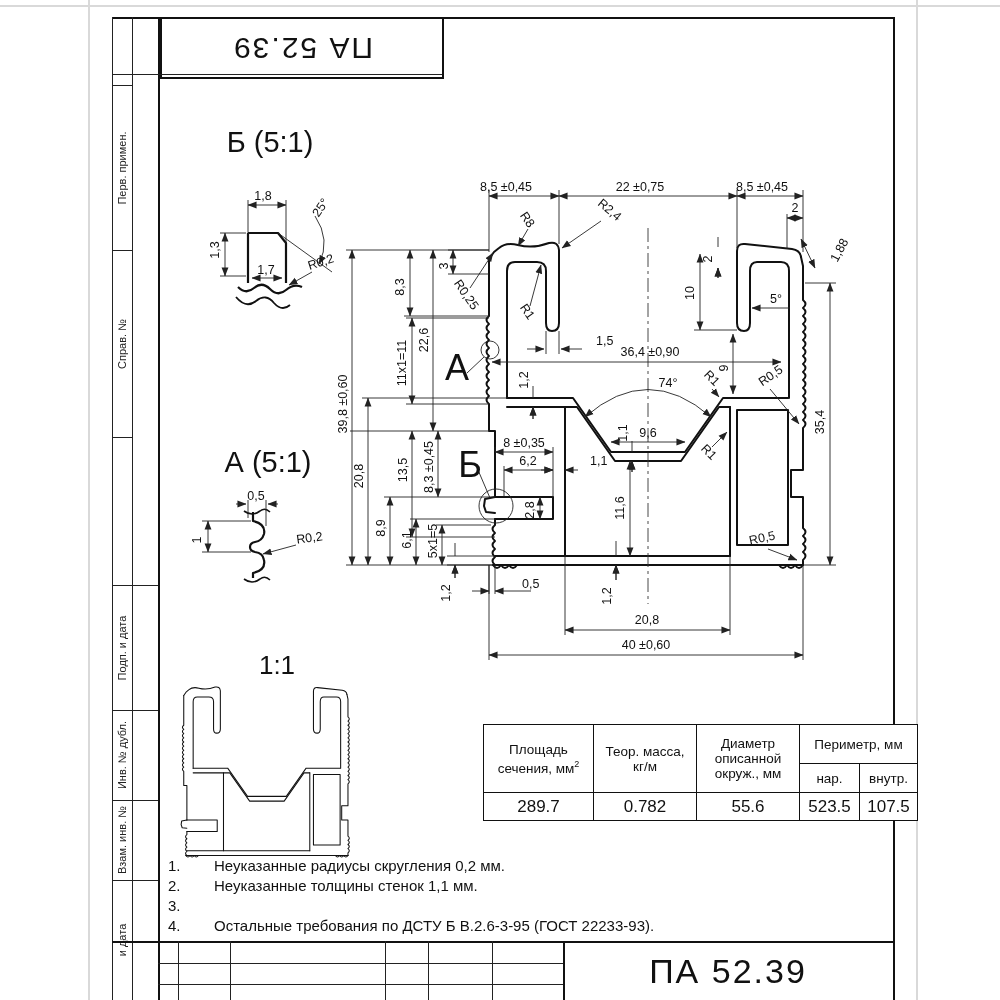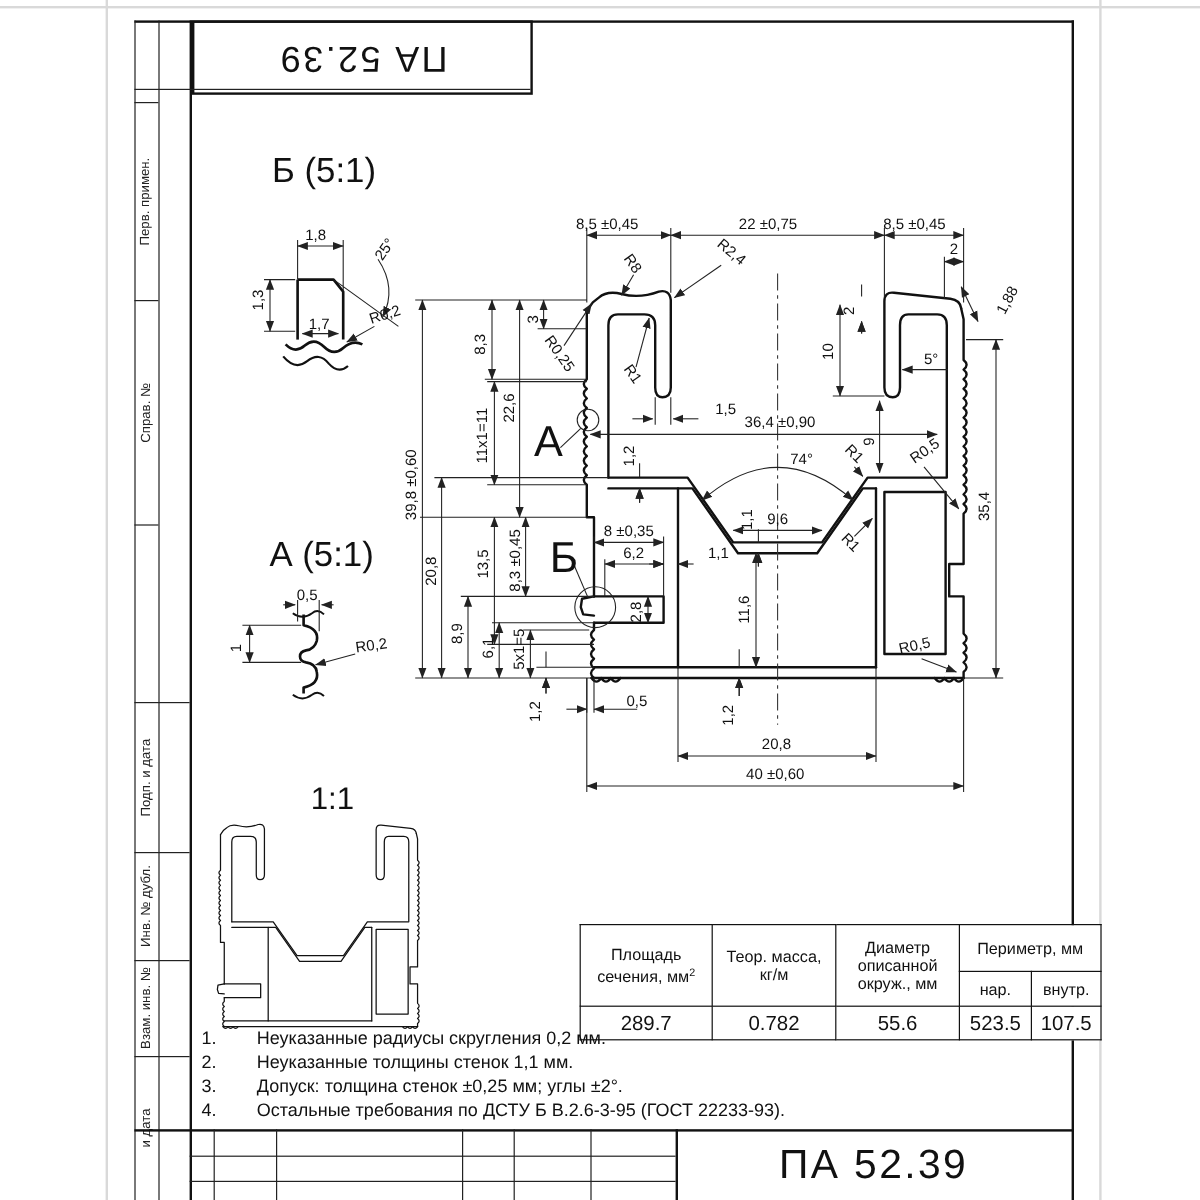--- a/index.html
+++ b/index.html
@@ -14,21 +14,21 @@
   .sbcell{position:absolute;left:112px;width:20px;display:flex;align-items:center;justify-content:center;}
   .sbcell span{transform:rotate(-90deg);white-space:nowrap;font-size:11px;color:#222;}
   #topcode{position:absolute;left:160px;top:17px;width:280px;height:58px;border:2px solid #111;
            display:flex;align-items:center;justify-content:center;}
   #topcode span{transform:rotate(180deg);font-size:30px;letter-spacing:2px;}
   #bottomcode{position:absolute;left:563px;top:943px;width:330px;height:57px;
               display:flex;align-items:center;justify-content:center;font-size:34px;letter-spacing:2px;}
   #notes{position:absolute;left:168px;top:856px;width:560px;font-size:15px;line-height:20px;}
   .note{display:flex;}
   .note .n{width:46px;}
-  #spectable{position:absolute;left:483px;top:770px;border-collapse:collapse;table-layout:fixed;padding-left:43px;}
+  #spectable{position:absolute;left:483px;top:724px;border-collapse:collapse;table-layout:fixed;padding-left:43px;}
   #spectable td{border:1.6px solid #111;text-align:center;vertical-align:middle;
                 font-size:13.5px;line-height:15px;padding:1px 2px;background:#fff;}
   #spectable td.val{font-size:17px;height:25px;}
   svg text{font-family:"Liberation Sans","DejaVu Sans",sans-serif;fill:#111;}
   .t{font-size:12.5px;}
   .big{font-size:36px;}
   .ttl{font-size:29px;}
 </style>
 </head>
 <body>
@@ -300,21 +300,20 @@
   <div class="note">
         <span class="n">1.</span>
         <span>Неуказанные радиусы скругления 0,2 мм.</span>
       </div>
   <div class="note">
         <span class="n">2.</span>
         <span>Неуказанные толщины стенок 1,1 мм.</span>
       </div>
   <div class="note">
         <span class="n">3.</span>
-        <span>Допуск: толщина стенок ±0,25 мм; углы ±2°.</span>
       </div>
   <div class="note">
         <span class="n">4.</span>
         <span>Остальные требования по ДСТУ Б В.2.6-3-95 (ГОСТ 22233-93).</span>
       </div>
 </div>
 
 <div class="hline" style="left:112px;top:941px;width:783px;"></div>
 <div class="vline thin" style="left:178px;top:941px;height:59px;"></div>
 <div class="vline thin" style="left:230px;top:941px;height:59px;"></div>

